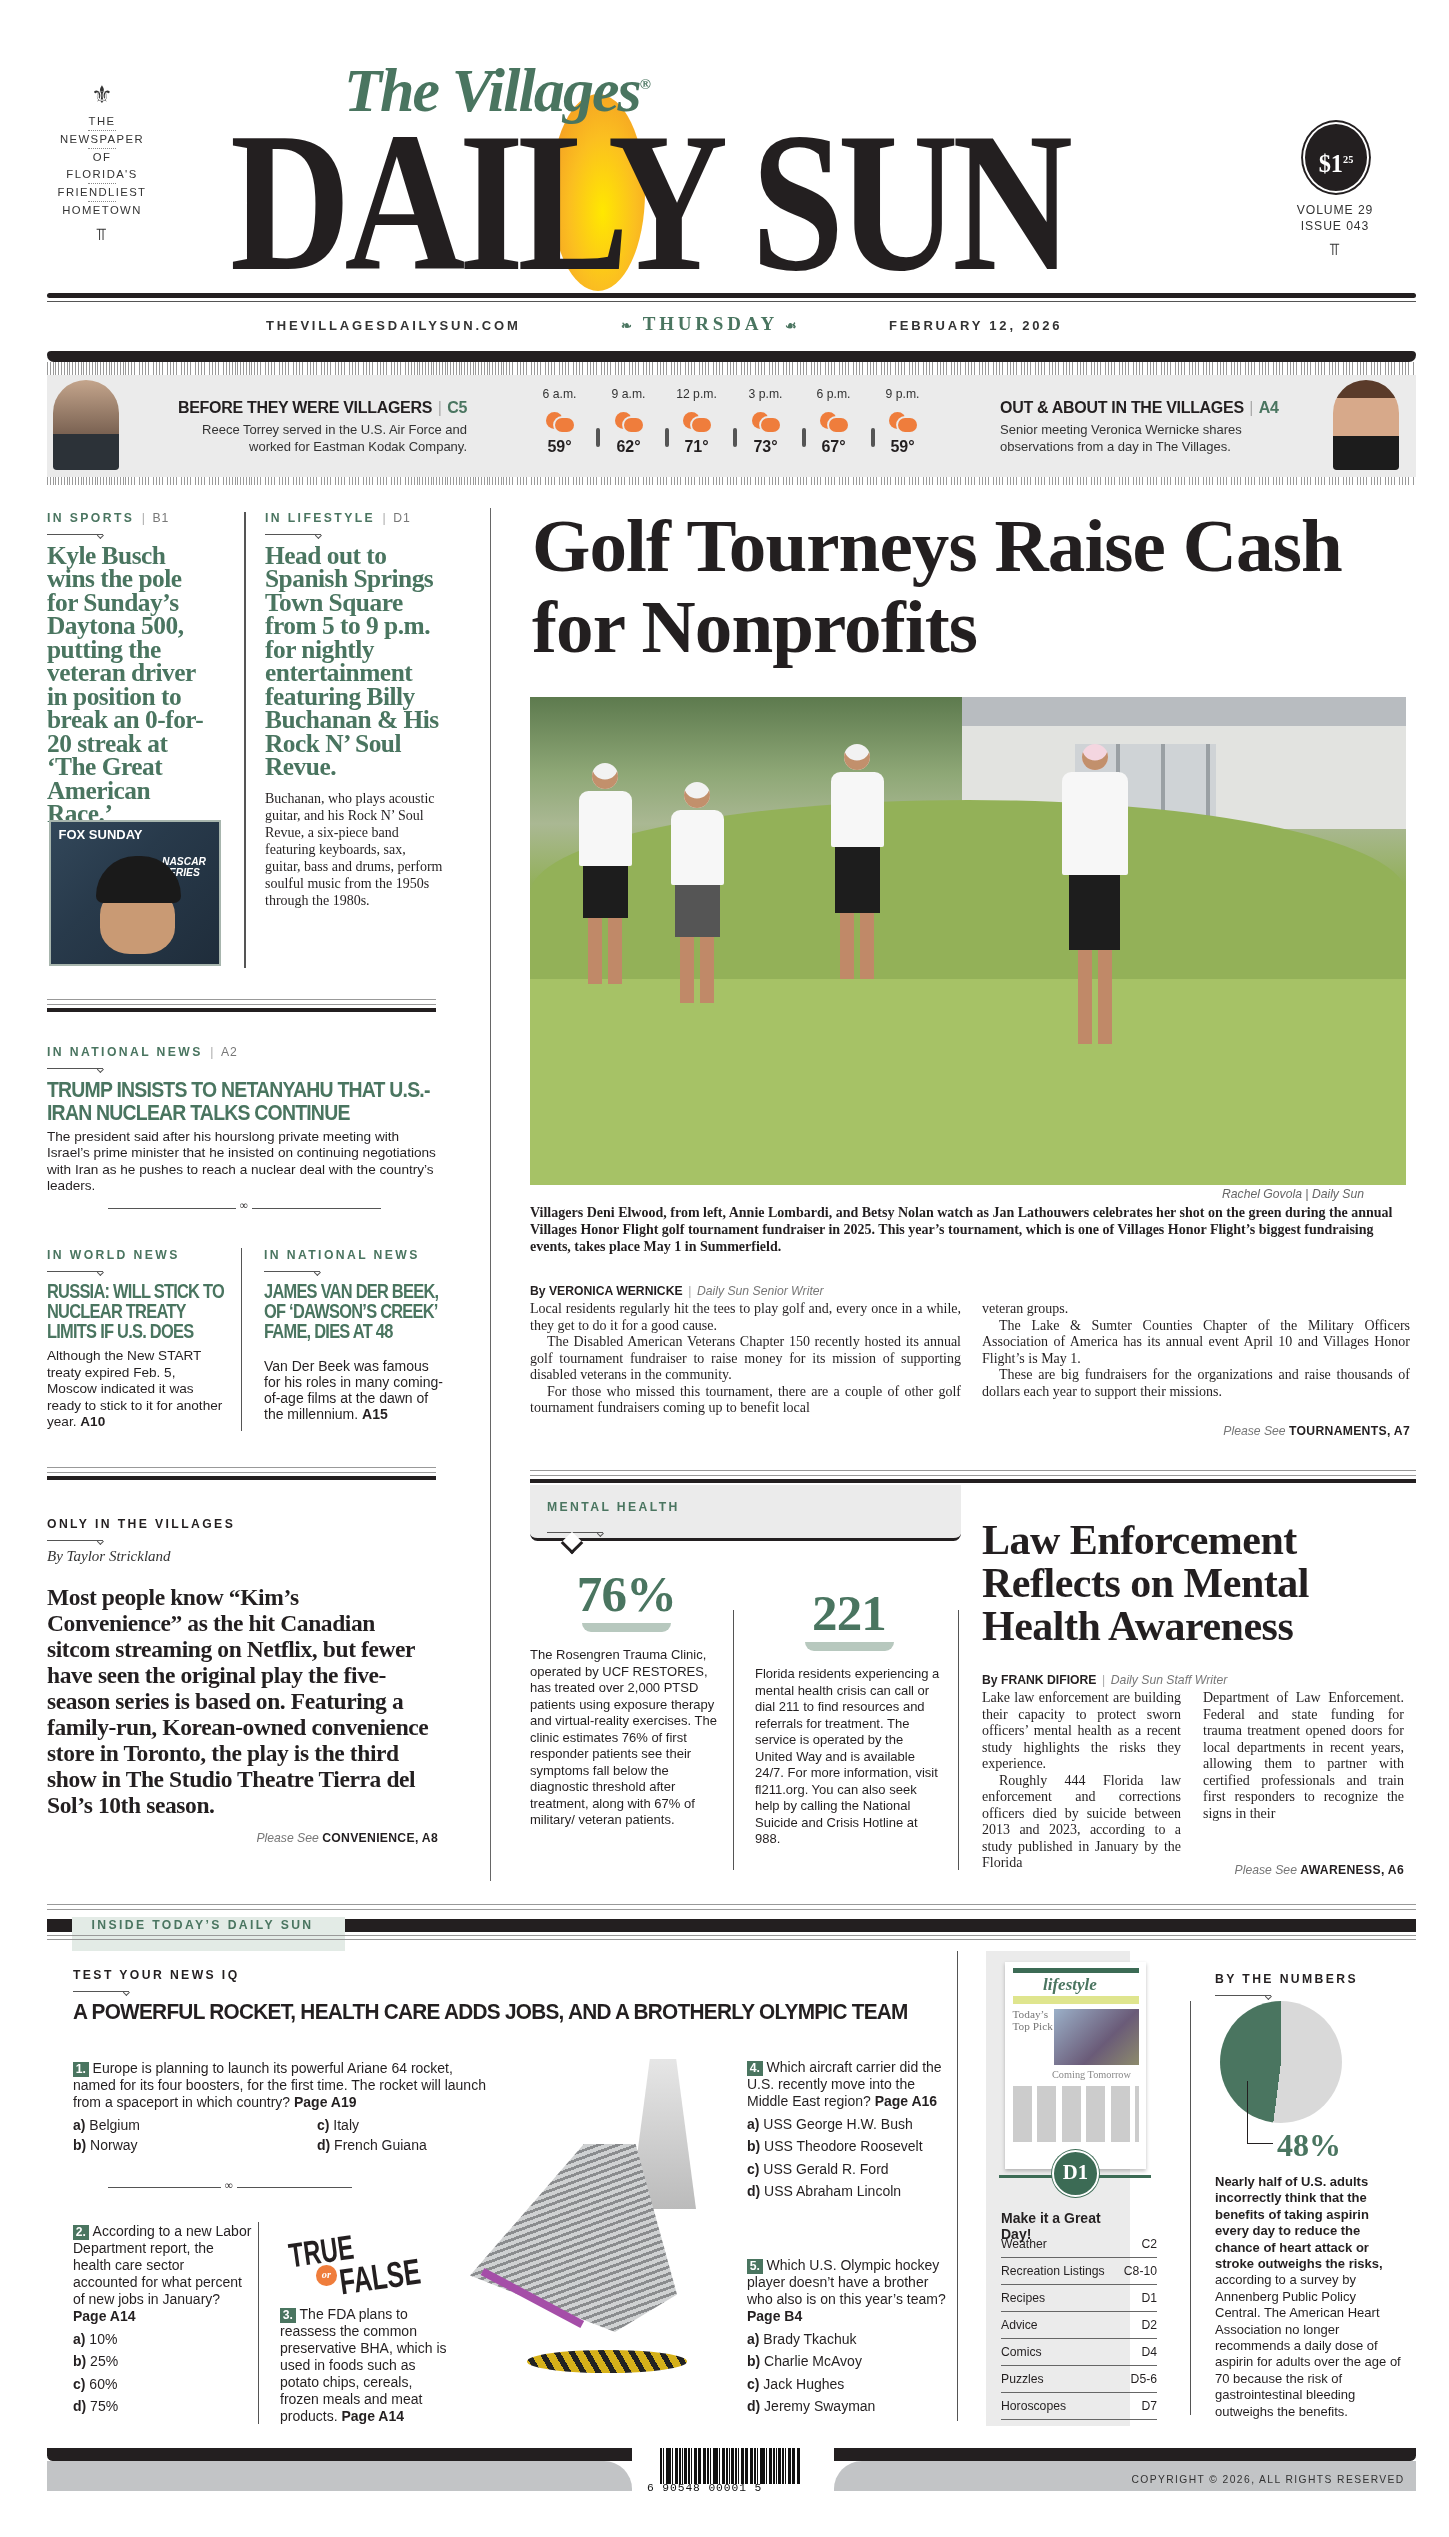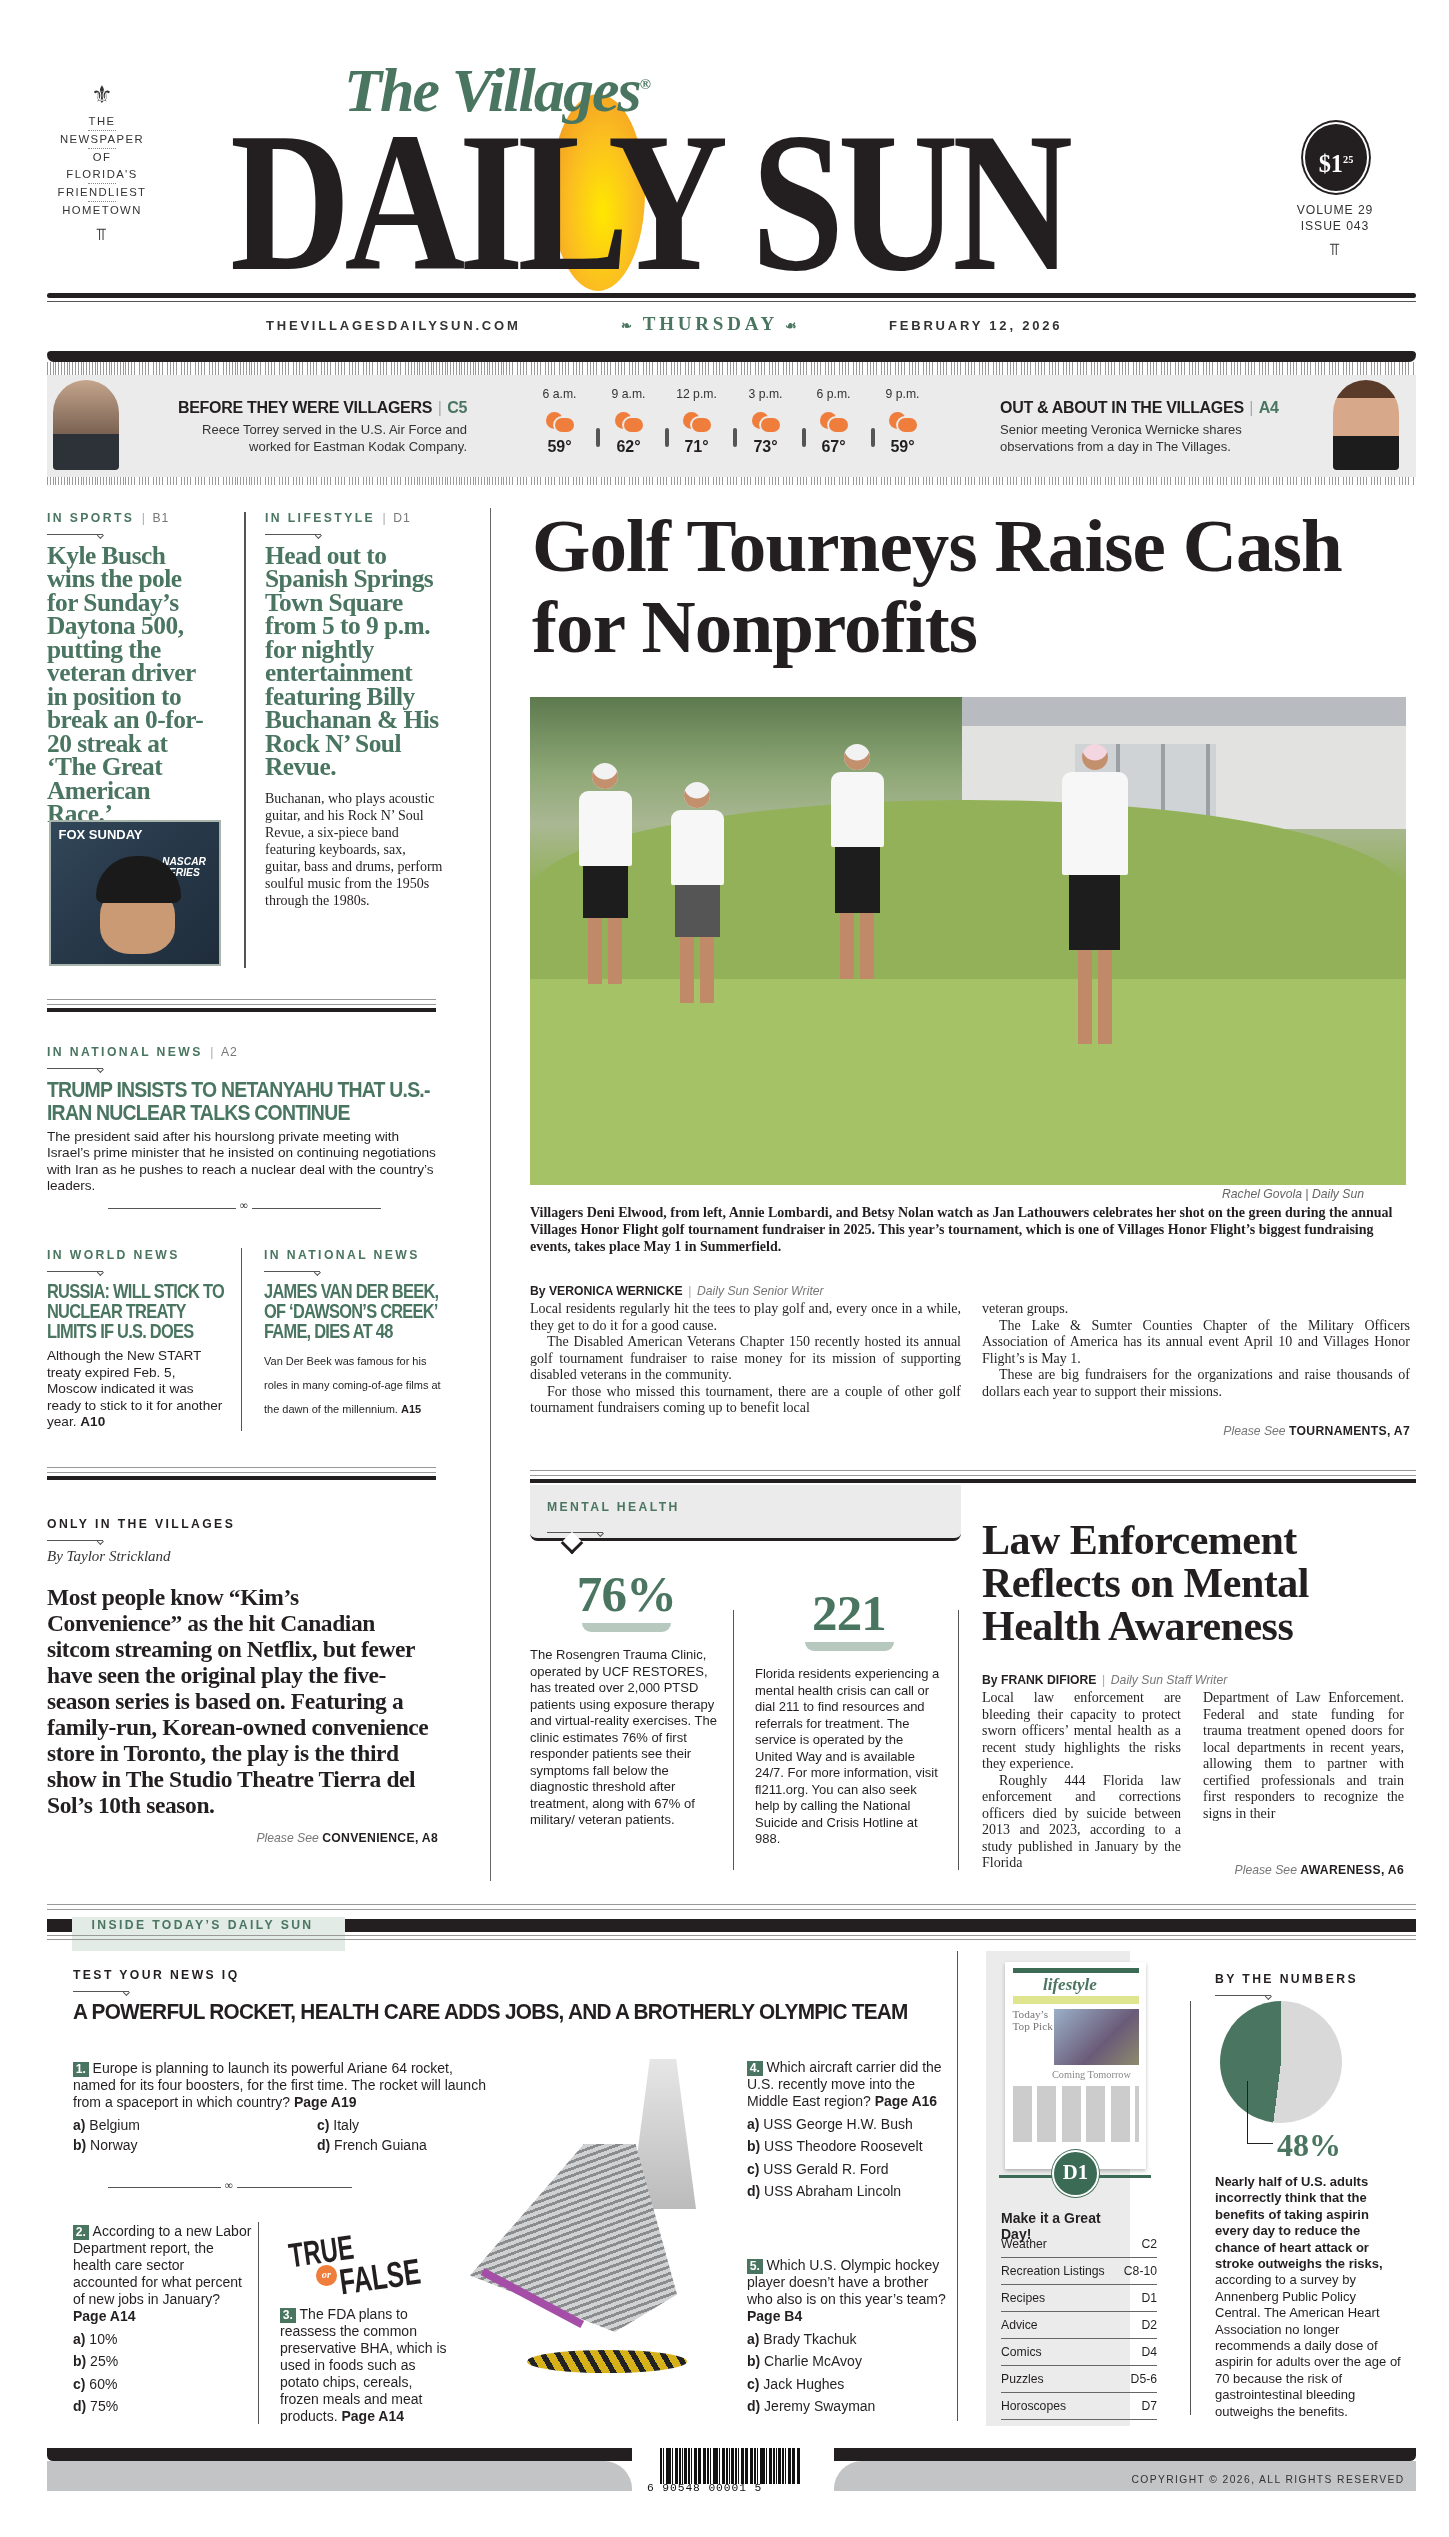--- a/index.html
+++ b/index.html
@@ -283,21 +283,21 @@
   <div class="kicker">IN WORLD NEWS</div>
   <div class="kicker-rule"></div>
   <div class="green-cond" style="margin-top:9.4px;font-size:20px;line-height:20px;transform:scaleX(0.82);transform-origin:left;width:226px;">RUSSIA: WILL STICK TO NUCLEAR TREATY LIMITS IF U.S. DOES</div>
   <div class="body-sans" style="margin-top:7.5px;font-size:13.6px;line-height:16.5px;"><span>Although the New START treaty expired Feb. 5, Moscow indicated it was ready to stick to it for another year.</span> <b>A10</b></div>
 </div>
 <div class="abs vrule" style="left:241px;top:1248px;height:183px;width:0.9px;"></div>
 <div class="abs" style="left:264px;top:1248px;width:179px;">
   <div class="kicker">IN NATIONAL NEWS</div>
   <div class="kicker-rule"></div>
   <div class="green-cond" style="margin-top:9.4px;font-size:20px;line-height:20px;transform:scaleX(0.82);transform-origin:left;width:226px;">JAMES VAN DER BEEK, OF ‘DAWSON’S CREEK’ FAME, DIES AT 48</div>
-  <div class="body-sans" style="margin-top:8px;font-size:11px;line-height:24px;"><span>Van Der Beek was famous for his roles in many coming-of-age films at the dawn of the millennium.</span> <b>A15</b></div>
+  <div class="body-sans" style="margin-top:17px;font-size:14px;line-height:16px;"><span>Van Der Beek was famous for his roles in many coming-of-age films at the dawn of the millennium.</span> <b>A15</b></div>
 </div>
 
 <div class="abs hrule-group" style="left:47px;top:1467px;width:389px;position:absolute;"></div>
 
 <div class="abs" style="left:47px;top:1517px;width:391px;">
   <div class="kicker" style="color:#231f20;">ONLY IN THE VILLAGES</div>
   <div class="kicker-rule"></div>
   <div class="serif" style="font-style:italic;font-size:15px;margin-top:7.5px;color:#333;">By Taylor Strickland</div>
   <div class="serif" style="margin-top:19px;font-weight:bold;font-size:23.5px;line-height:26px;color:#231f20;letter-spacing:-0.4px;">Most people know “Kim’s Convenience” as the hit Canadian sitcom streaming on Netflix, but fewer have seen the original play the five-season series is based on. Featuring a family-run, Korean-owned convenience store in Toronto, the play is the third show in The Studio Theatre Tierra del Sol’s 10th season.</div>
   <div class="please-see" style="margin-top:13px;"><i>Please See</i> <b>CONVENIENCE, A8</b></div>
@@ -369,21 +369,21 @@
 <div class="abs" style="left:755px;top:1584px;width:188px;">
   <div class="big-stat">221</div>
   <div class="stat-under" style="width:89px;"></div>
   <div class="body-sans" style="margin-top:15px;font-size:13px;line-height:16.5px;">Florida residents experiencing a mental health crisis can call or dial 211 to find resources and referrals for treatment. The service is operated by the United Way and is available 24/7. For more information, visit fl211.org. You can also seek help by calling the National Suicide and Crisis Hotline at 988.</div>
 </div>
 <div class="abs vrule" style="left:958px;top:1610px;height:260px;width:0.9px;"></div>
 
 <div class="abs law-head" style="width:432px;">Law Enforcement Reflects on Mental Health Awareness</div>
 <div class="abs byline" style="left:982px;top:1673px;"><span>By FRANK DIFIORE</span><span class="bar">|</span><span class="role">Daily Sun Staff Writer</span></div>
 <div class="abs body-serif" style="left:982px;top:1690px;width:199px;text-align:justify;">
-  <p>Local law enforcement are bleeding their capacity to protect sworn officers’ mental health as a recent study highlights the risks they experience.</p>
+  <p>Lake law enforcement are building their capacity to protect sworn officers’ mental health as a recent study highlights the risks they experience.</p>
   <p class="ind">Roughly 444 Florida law enforcement and corrections officers died by suicide between 2013 and 2023, according to a study published in January by the Florida</p>
 </div>
 <div class="abs body-serif" style="left:1203px;top:1690px;width:201px;text-align:justify;">
   <p>Department of Law Enforcement. Federal and state funding for trauma treatment opened doors for local departments in recent years, allowing them to partner with certified professionals and train first responders to recognize the signs in their</p>
 </div>
 <div class="abs please-see" style="left:1128px;top:1863px;width:276px;"><i>Please See</i> <b>AWARENESS, A6</b></div>
 
 <div class="abs" style="left:47px;top:1904px;width:1369px;height:0.9px;background:#999;"></div>
 <div class="abs" style="left:47px;top:1909px;width:1369px;height:0.9px;background:#999;"></div>
 <div class="abs inside-band">

